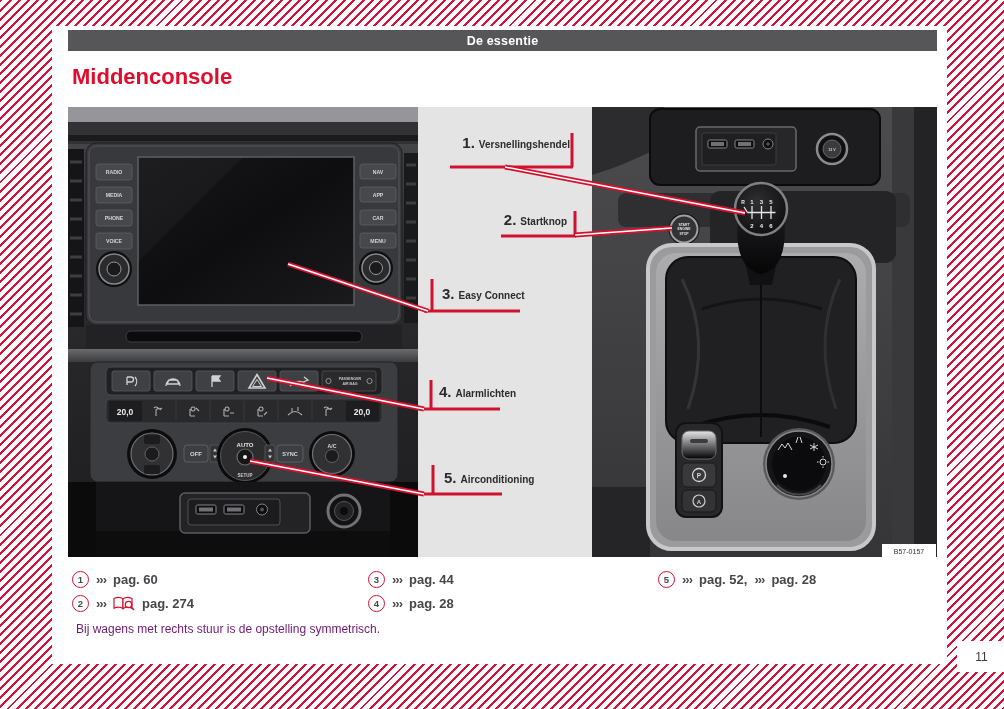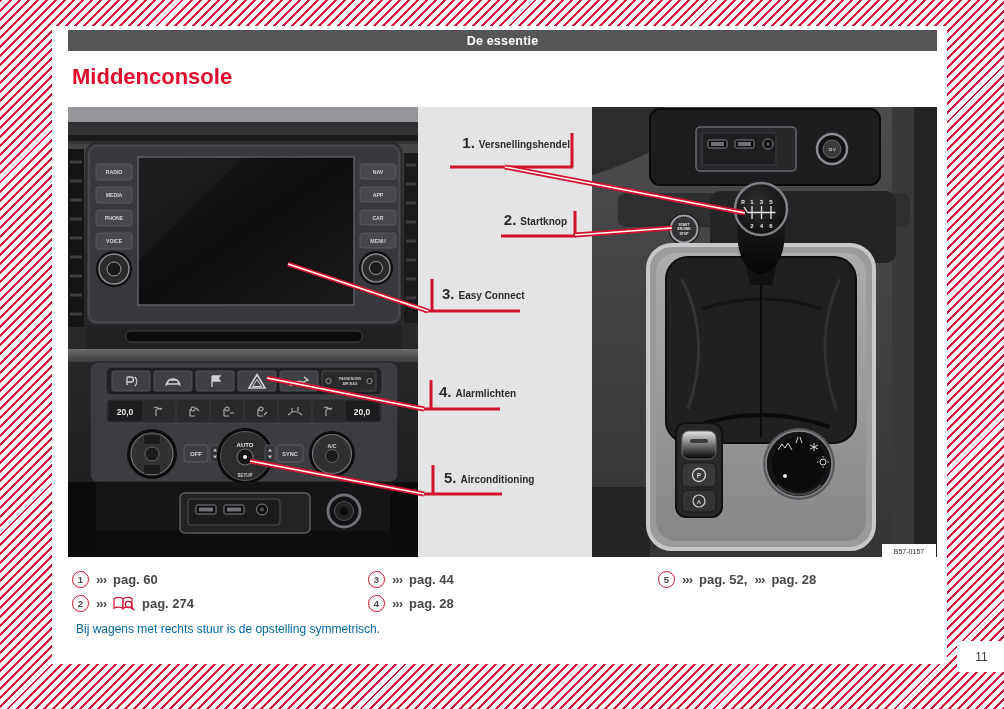--- a/index.html
+++ b/index.html
@@ -20,21 +20,21 @@
   .callout{position:absolute;display:flex;align-items:baseline;gap:4px;color:#2b2b2e;z-index:6;white-space:nowrap;}
   .callout .co-num{font-size:15px;font-weight:bold;}
   .callout .co-label{font-size:10px;font-weight:bold;}
   .overlay{position:absolute;left:0;top:0;z-index:5;pointer-events:none;}
   .refs{position:absolute;left:0;top:545px;width:895px;height:50px;}
   .ref-col{position:absolute;display:flex;flex-direction:column;gap:7px;}
   .ref-row{display:flex;align-items:center;gap:7px;color:#47474a;font-weight:bold;font-size:13px;white-space:nowrap;}
   .ref-circle{width:15px;height:15px;border:1.6px solid #d2112e;border-radius:50%;
     display:flex;align-items:center;justify-content:center;font-size:9.5px;font-weight:bold;color:#47474a;flex:0 0 auto;}
   .chev{letter-spacing:-1px;}
-  .note{position:absolute;left:24px;top:596px;font-size:12px;color:#0369a1;font-weight:normal;text-align:right;}
+  .note{position:absolute;left:24px;top:596px;font-size:12px;color:#701a75;font-weight:normal;text-align:right;}
   svg text{font-family:"Liberation Sans", sans-serif;}
 </style>
 </head>
 <body>
 
 <div class="page-inner">
 
   <div class="header-bar">
     <span>De essentie</span>
   </div>

